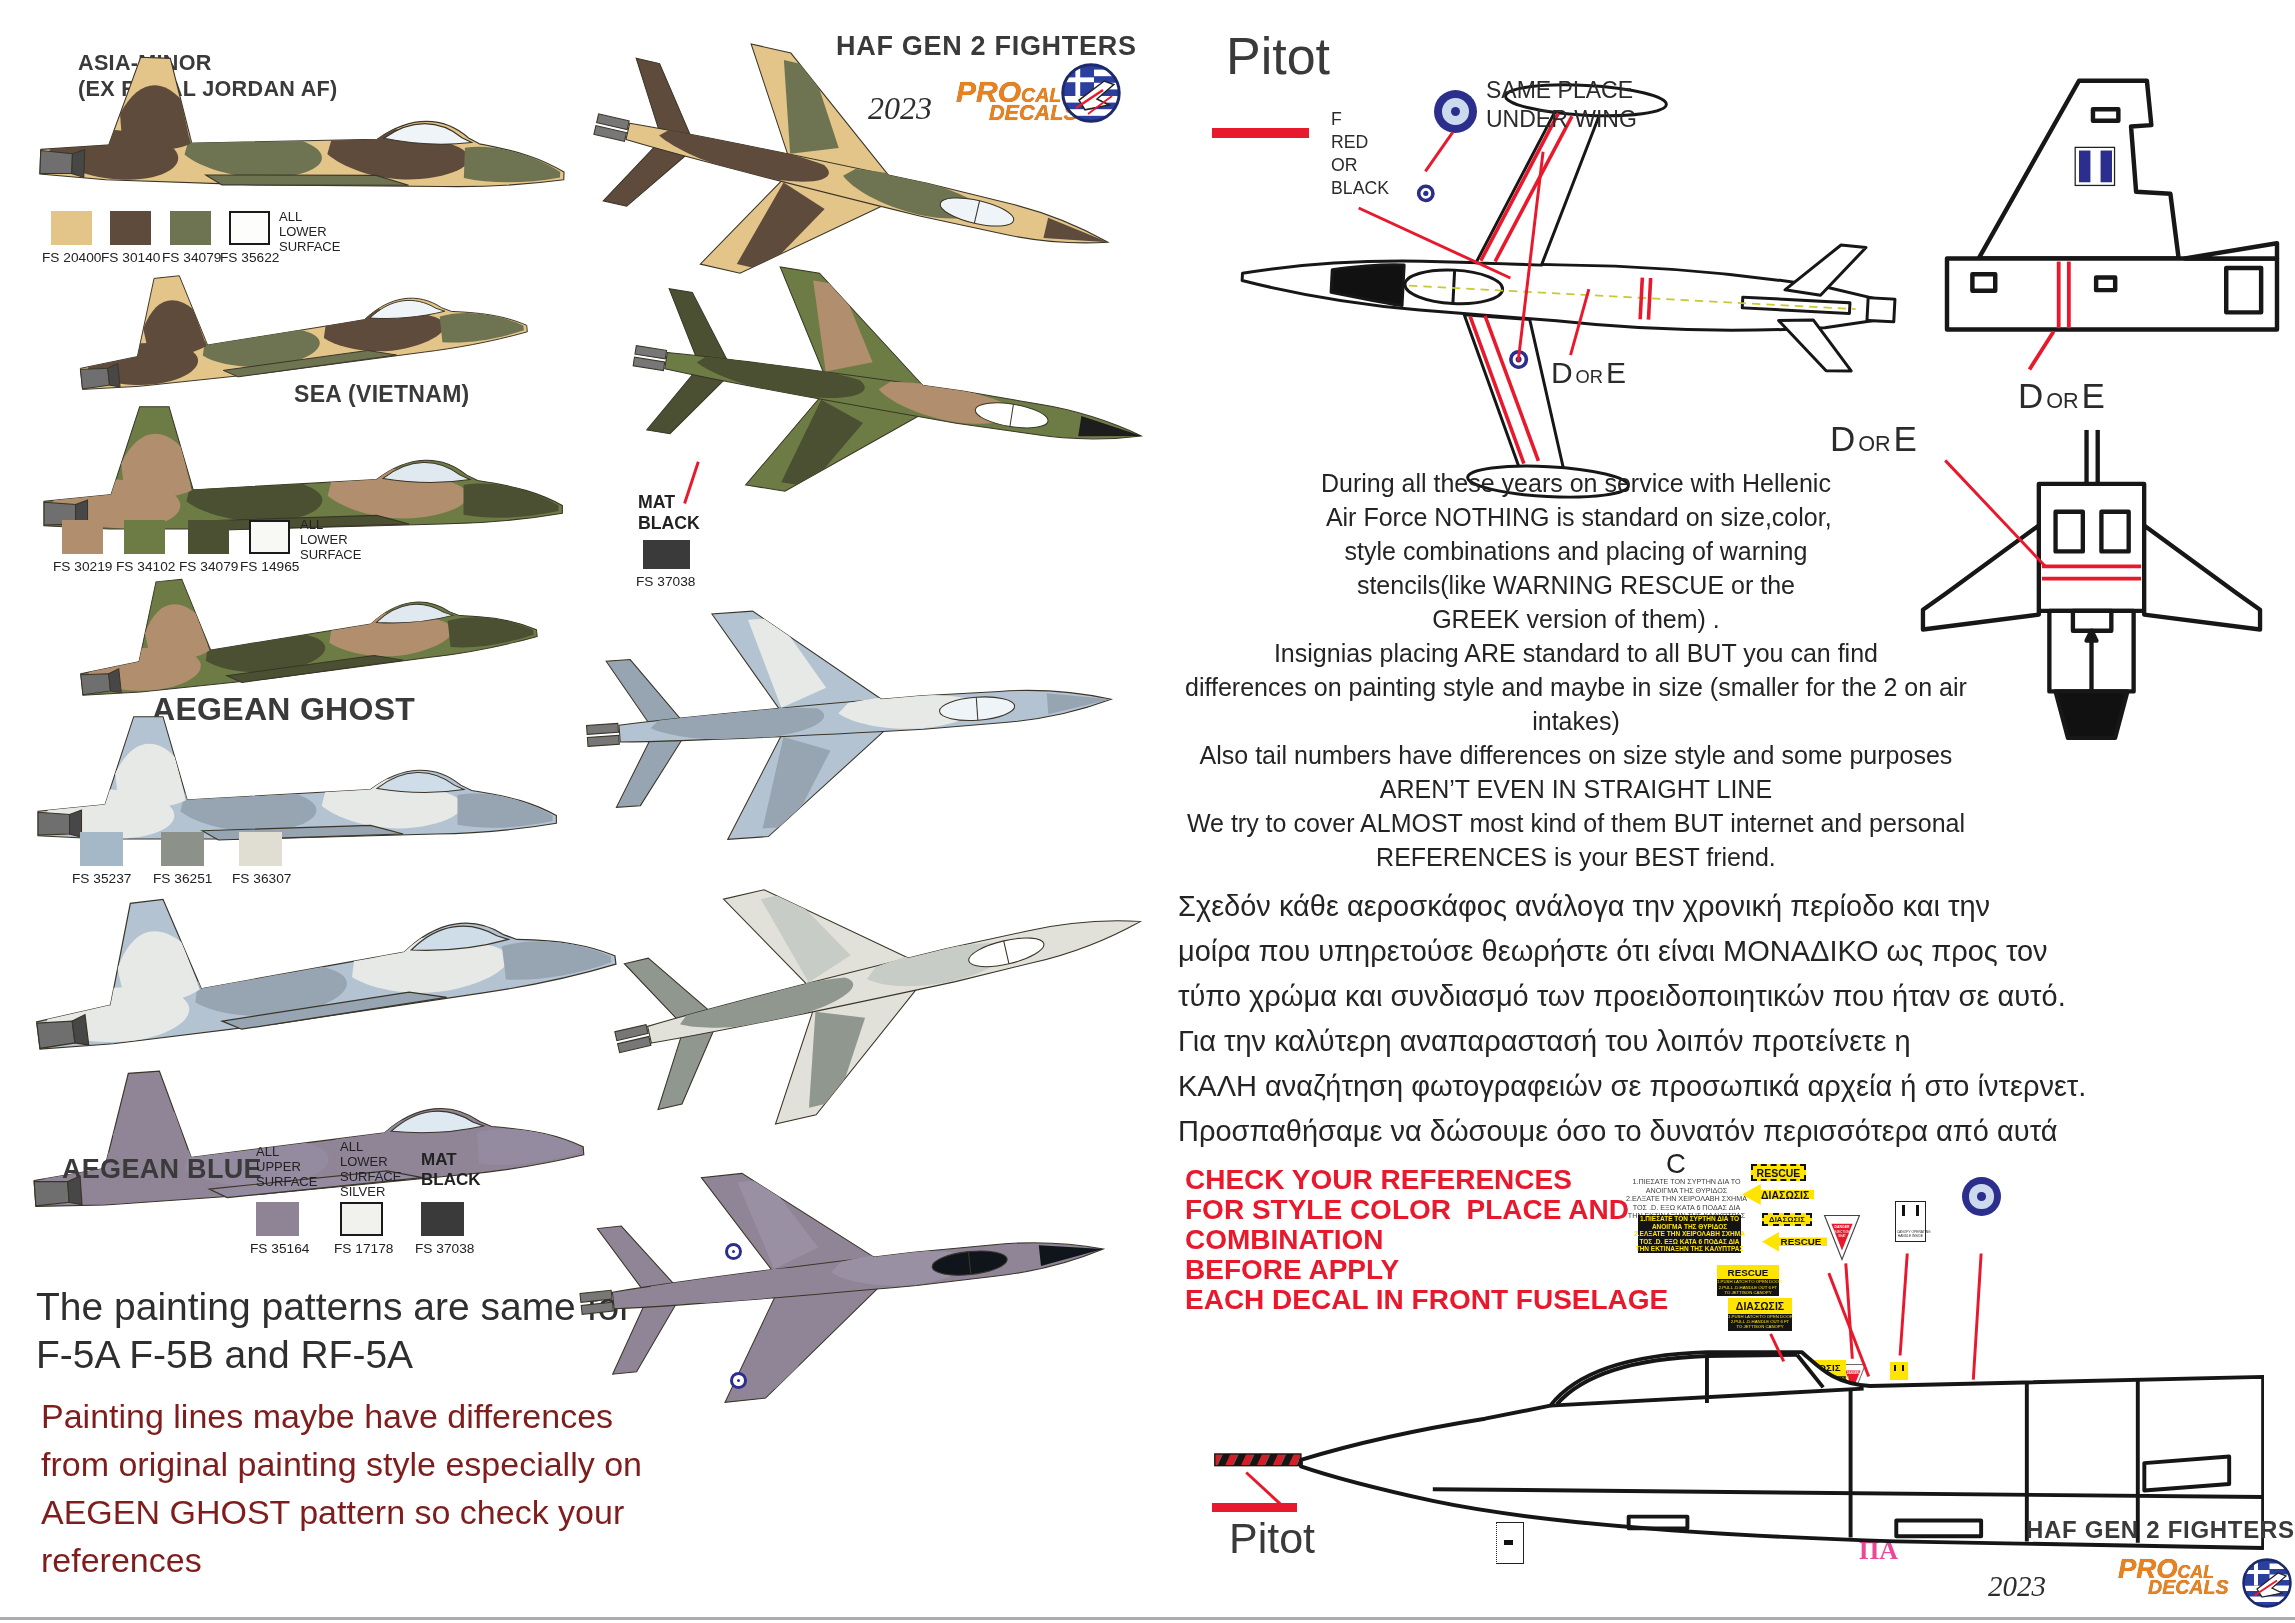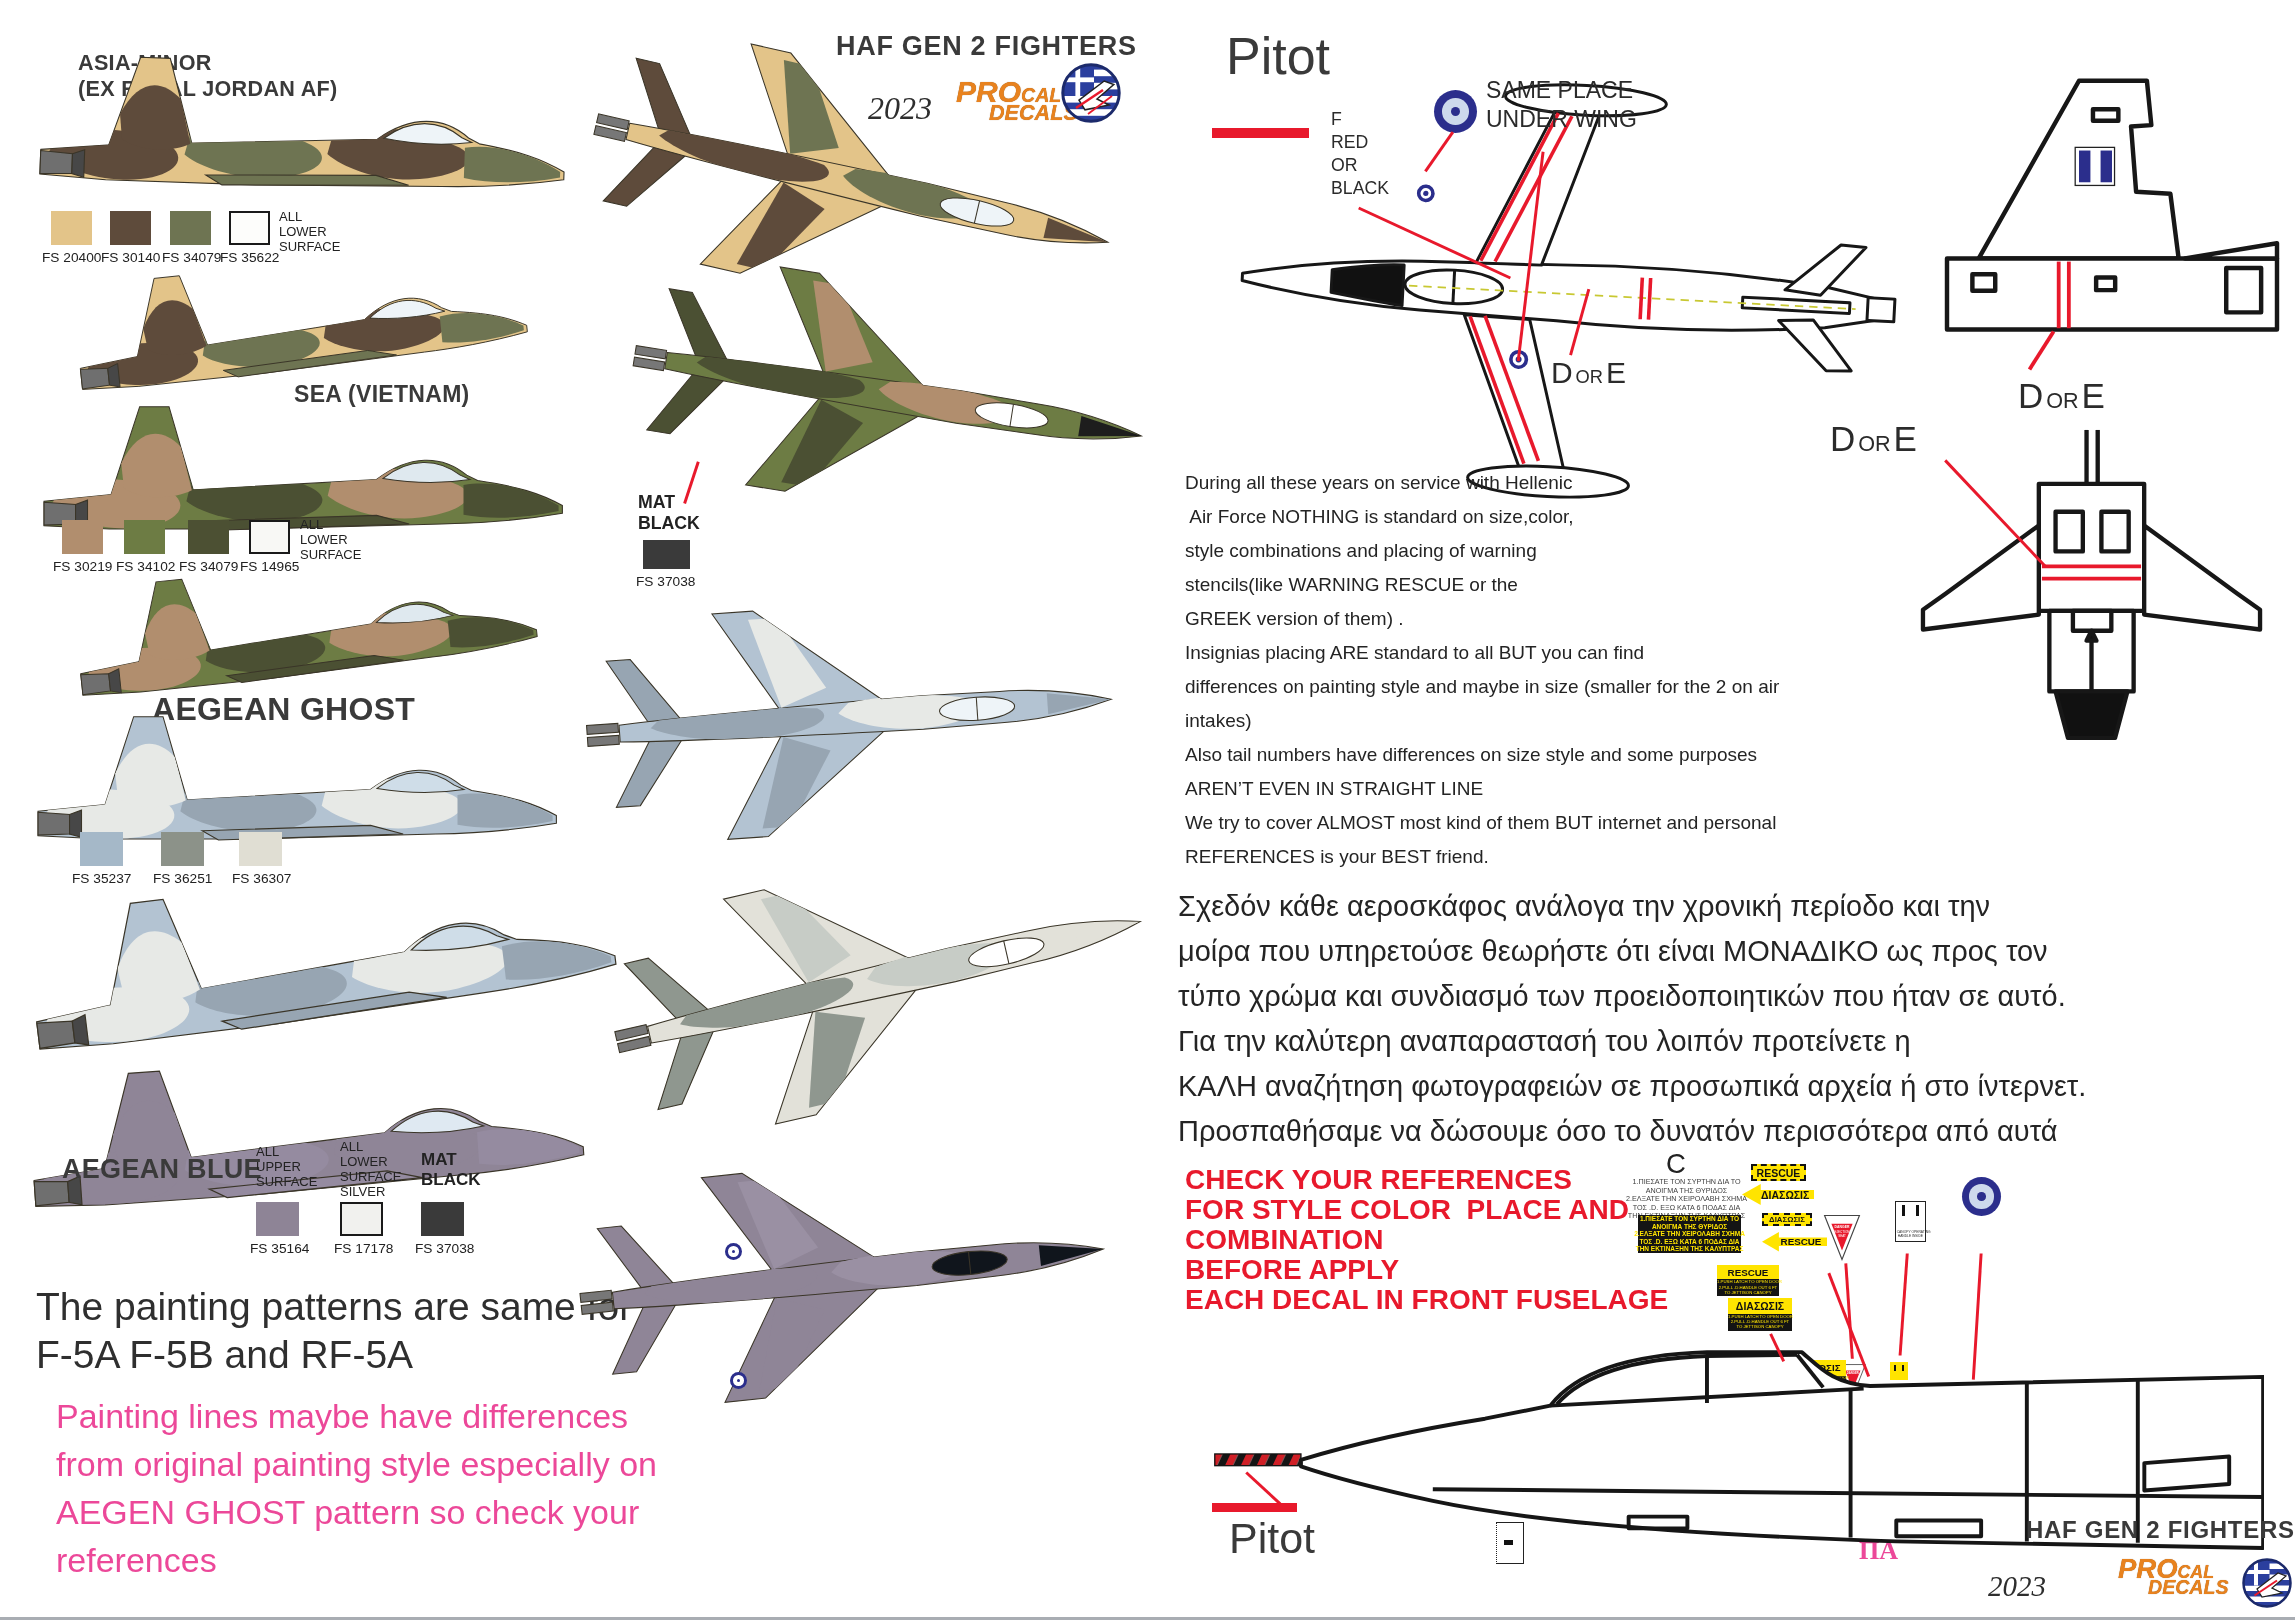--- a/index.html
+++ b/index.html
@@ -9,22 +9,22 @@
   .abs{position:absolute;}
   .pre{white-space:pre;}
   .ctr{}
   .b{font-weight:700;}
   .title{font-weight:700;color:#3a3a3a;letter-spacing:0.3px;}
   .fslabel{font-size:13.7px;color:#222;}
   .note{font-size:13px;line-height:15px;color:#222;}
   .sw{position:absolute;width:41px;height:34px;}
   .sw.bordered{border:2px solid #1a1a1a;box-sizing:border-box;}
   .bigtext{font-size:39px;line-height:48px;color:#2f2f2f;}
-  .smalltext{font-size:34px;line-height:48px;color:#ec4899;margin-left:15px;}
-  .para-en{font-size:19px;line-height:34px;color:#242424;}
+  .smalltext{font-size:34px;line-height:48px;color:#7f1d1d;}
+  .para-en{font-size:25px;line-height:34px;color:#242424;text-align:center;}
   .para-gr{font-size:29px;line-height:45px;color:#242424;}
   .warning{font-size:28px;line-height:30px;font-weight:700;color:#e8192c;}
   .pitot-h{font-size:52px;color:#3a3a3a;}
   .redbar{background:#e8192c;}
   .lbl{font-size:17.7px;line-height:23px;color:#2b2b2b;}
   .dore .big{font-size:30px;font-weight:500;}
   .dore .sm{font-size:18.3px;font-weight:500;}
   .dore2 .big{font-size:35px;}
   .dore2 .sm{font-size:21.6px;}
   

